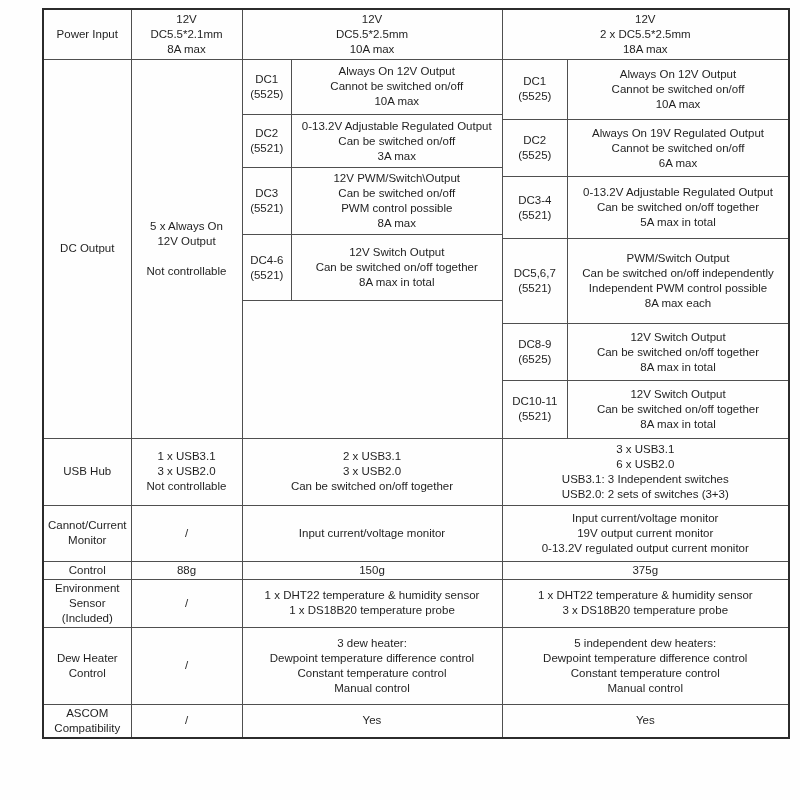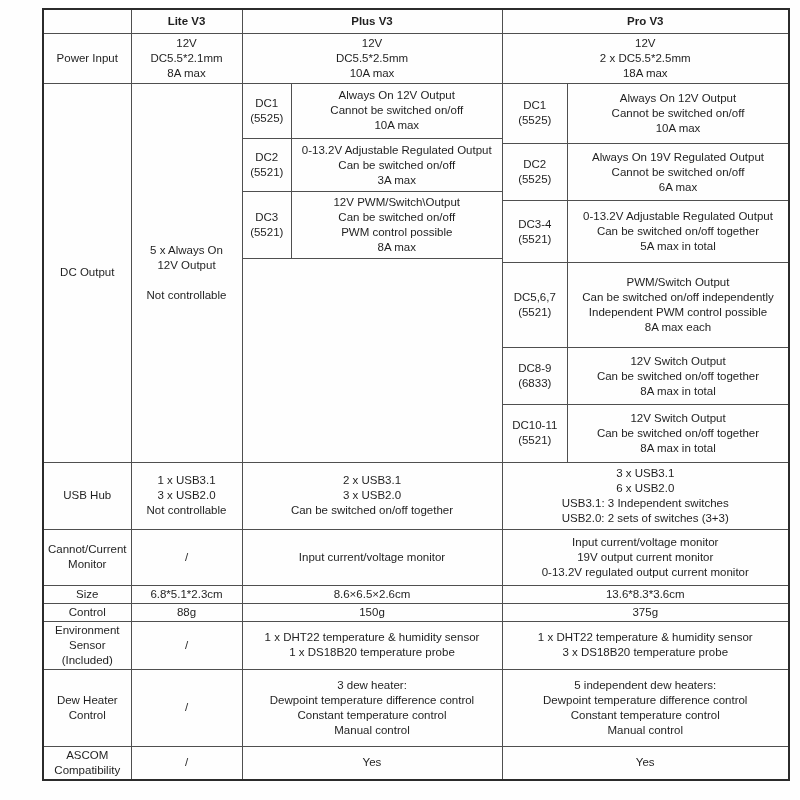--- a/index.html
+++ b/index.html
@@ -73,26 +73,20 @@
     <colgroup>
       <col style="width:88px">
       <col style="width:111px">
       <col style="width:49px">
       <col style="width:211px">
       <col style="width:65px">
       <col style="width:222px">
     </colgroup>
     <tbody>
 
-      <tr style="height:24px">
-        <td class="hdr"></td>
-        <td class="hdr">Lite V3</td>
-        <td class="hdr" colspan="2">Plus V3</td>
-        <td class="hdr" colspan="2">Pro V3</td>
-      </tr>
 
       <tr style="height:50px">
         <td>Power Input</td>
         <td>12V
 DC5.5*2.1mm
 8A max</td>
         <td colspan="2">12V
 DC5.5*2.5mm
 10A max</td>
         <td colspan="2">12V
@@ -124,20 +118,27 @@
 Can be switched on/off
 3A max</td>
               </tr>
               <tr style="height:67px">
                 <td>DC3
 (5521)</td>
                 <td>12V PWM/Switch\Output
 Can be switched on/off
 PWM control possible
 8A max</td>
+              </tr>
+              <tr style="height:66px">
+                <td>DC4-6
+(5521)</td>
+                <td>12V Switch Output
+Can be switched on/off together
+8A max in total</td>
               </tr>
               <tr>
                 <td colspan="2"></td>
               </tr>
             </tbody>
           </table>
         </td>
         <td colspan="2" class="nest">
           <table class="sub">
             <colgroup><col style="width:65px"><col></colgroup>
@@ -166,21 +167,21 @@
               <tr style="height:78px">
                 <td>DC5,6,7
 (5521)</td>
                 <td>PWM/Switch Output
 Can be switched on/off independently
 Independent PWM control possible
 8A max each</td>
               </tr>
               <tr style="height:53px">
                 <td>DC8-9
-(6833)</td>
+(6525)</td>
                 <td>12V Switch Output
 Can be switched on/off together
 8A max in total</td>
               </tr>
               <tr style="height:52px">
                 <td>DC10-11
 (5521)</td>
                 <td>12V Switch Output
 Can be switched on/off together
 8A max in total</td>
@@ -208,26 +209,20 @@
       <tr style="height:56px">
         <td>Cannot/Current
 Monitor</td>
         <td>/</td>
         <td colspan="2">Input current/voltage monitor</td>
         <td colspan="2">Input current/voltage monitor
 19V output current monitor
 0-13.2V regulated output current monitor</td>
       </tr>
 
-      <tr style="height:18px">
-        <td>Size</td>
-        <td>6.8*5.1*2.3cm</td>
-        <td colspan="2">8.6×6.5×2.6cm</td>
-        <td colspan="2">13.6*8.3*3.6cm</td>
-      </tr>
 
       <tr style="height:18px">
         <td>Control</td>
         <td>88g</td>
         <td colspan="2">150g</td>
         <td colspan="2">375g</td>
       </tr>
 
       <tr style="height:43px">
         <td>Environment

